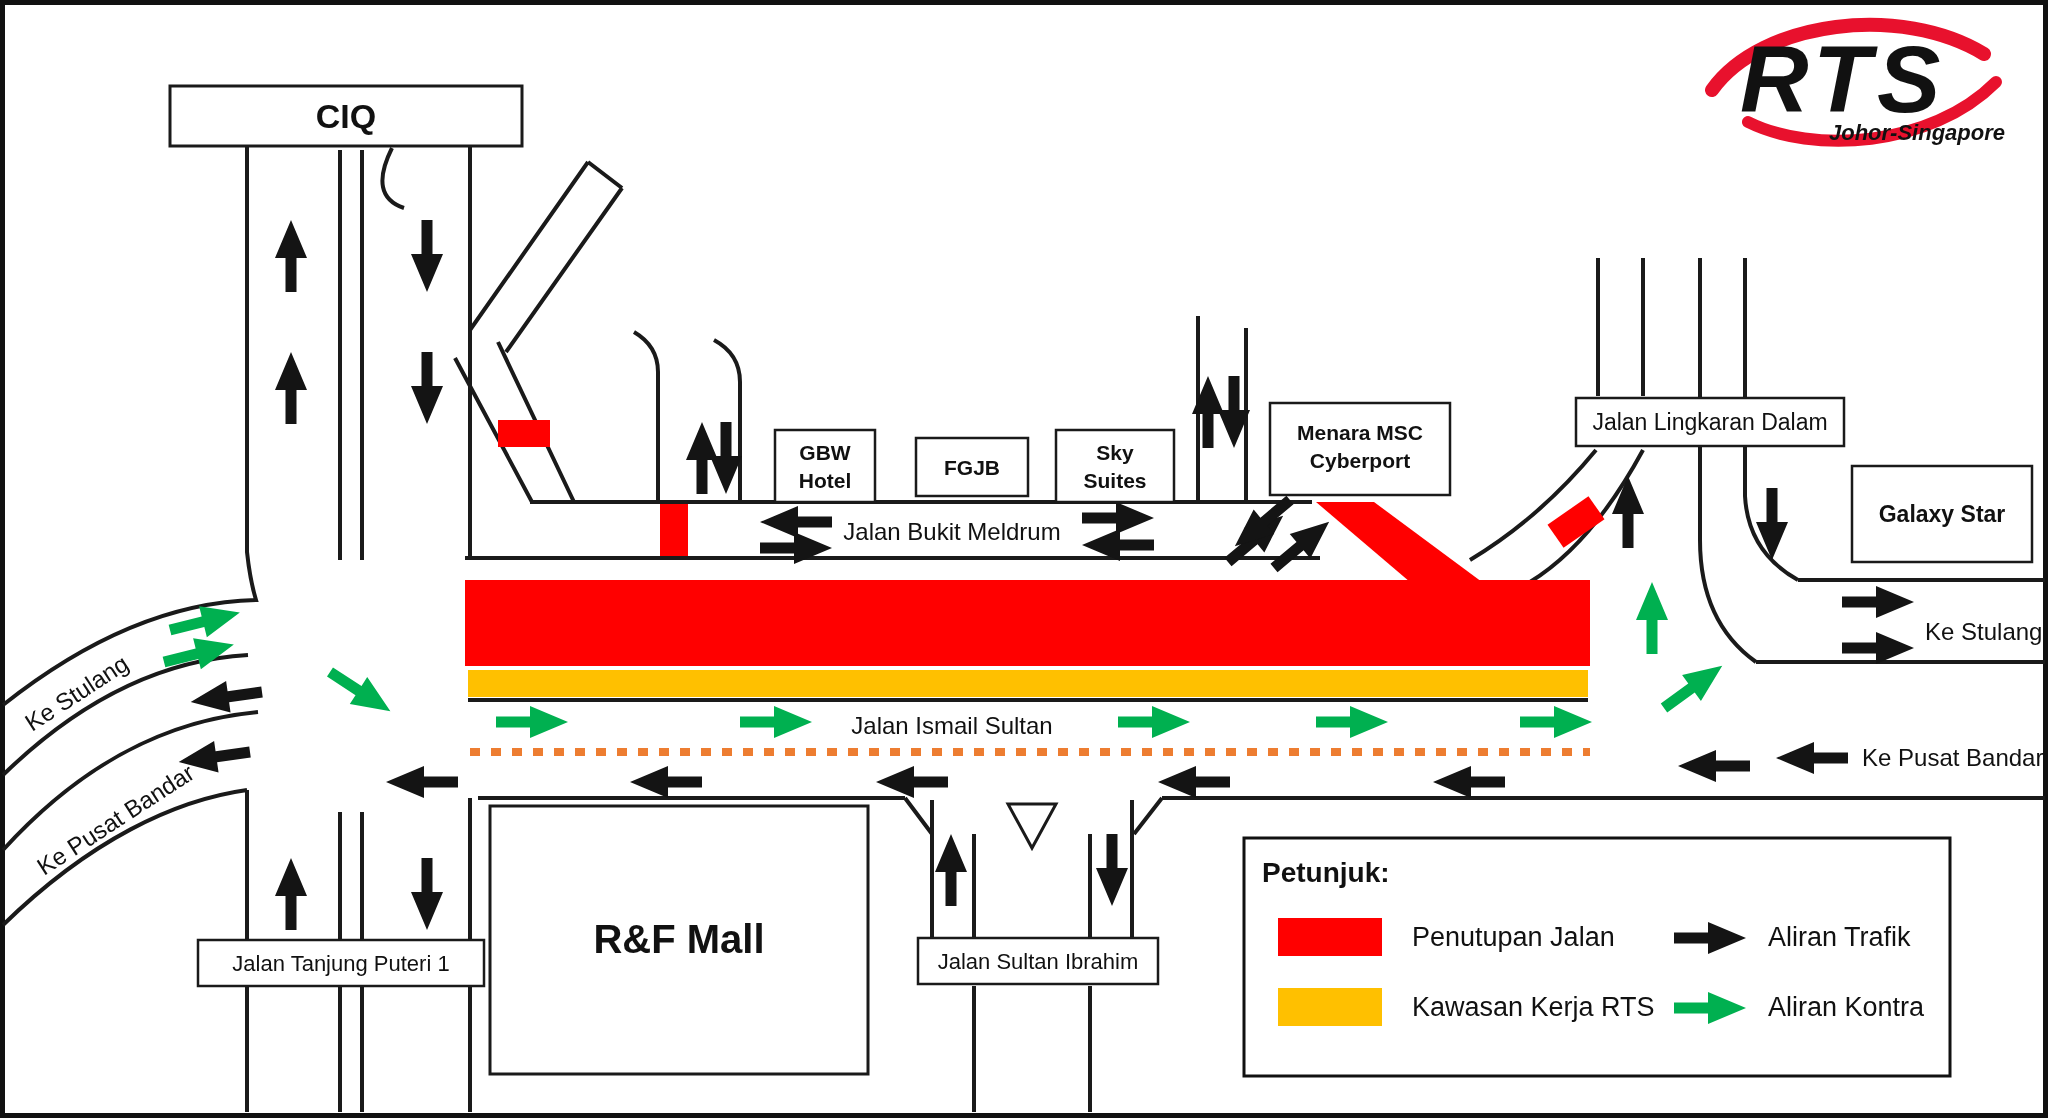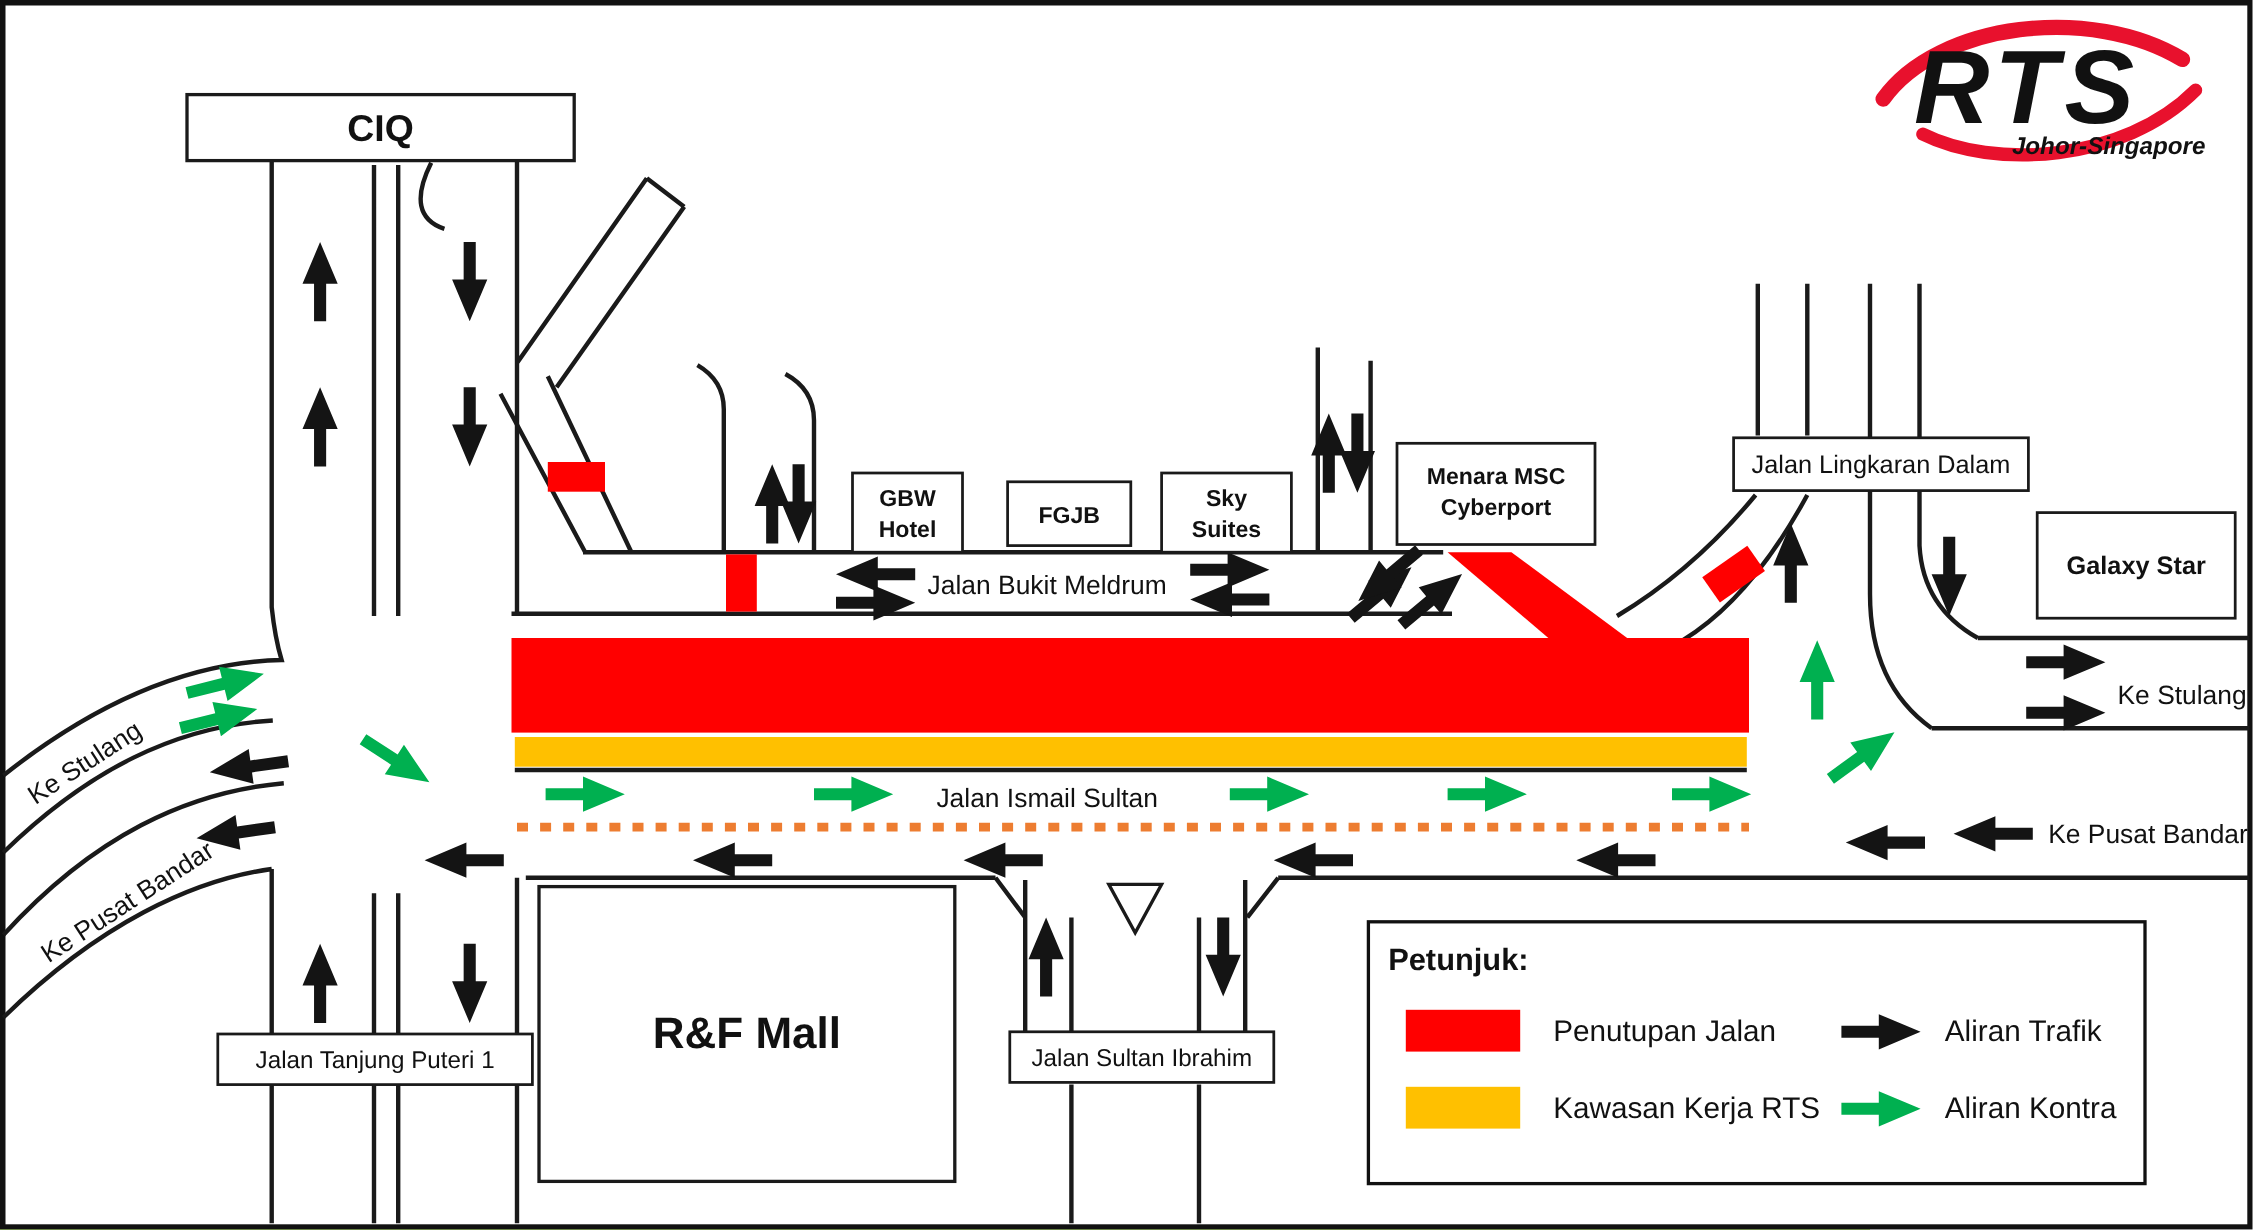--- a/index.html
+++ b/index.html
@@ -1,16 +1,16 @@
 <!DOCTYPE html>
 <html style="--closure: #ff0000; --work-area: #ffc000; --traffic: #141414; --contra: #00b050; --centerline: #ed7d31; --road: #1a1a1a; --logo-navy: #272e7d; --logo-red: #e8112d; --logo-gold: #bd9a1f;"><head>
 <meta charset="utf-8">
 <style>
   html,body{margin:0;padding:0;background:#ffffff;}
-  .stage{width:1700px;height:1118px;position:relative;background:#84cc16;}
+  .stage{width:1700px;height:1118px;position:relative;background:#8b5cf6;}
   svg{display:block;}
   text{font-family:"Liberation Sans", sans-serif;fill:#111;}
   .b{font-weight:bold;}
   .it{font-style:italic;}
   .road{stroke:var(--road);stroke-width:4;fill:none;}
   .box{fill:#ffffff;stroke:var(--road);stroke-width:3;}
   .box-thin{fill:#ffffff;stroke:var(--road);stroke-width:2.5;}
   .closure{fill:var(--closure);}
   .work{fill:var(--work-area);}
   .arr-t{fill:var(--traffic);}

